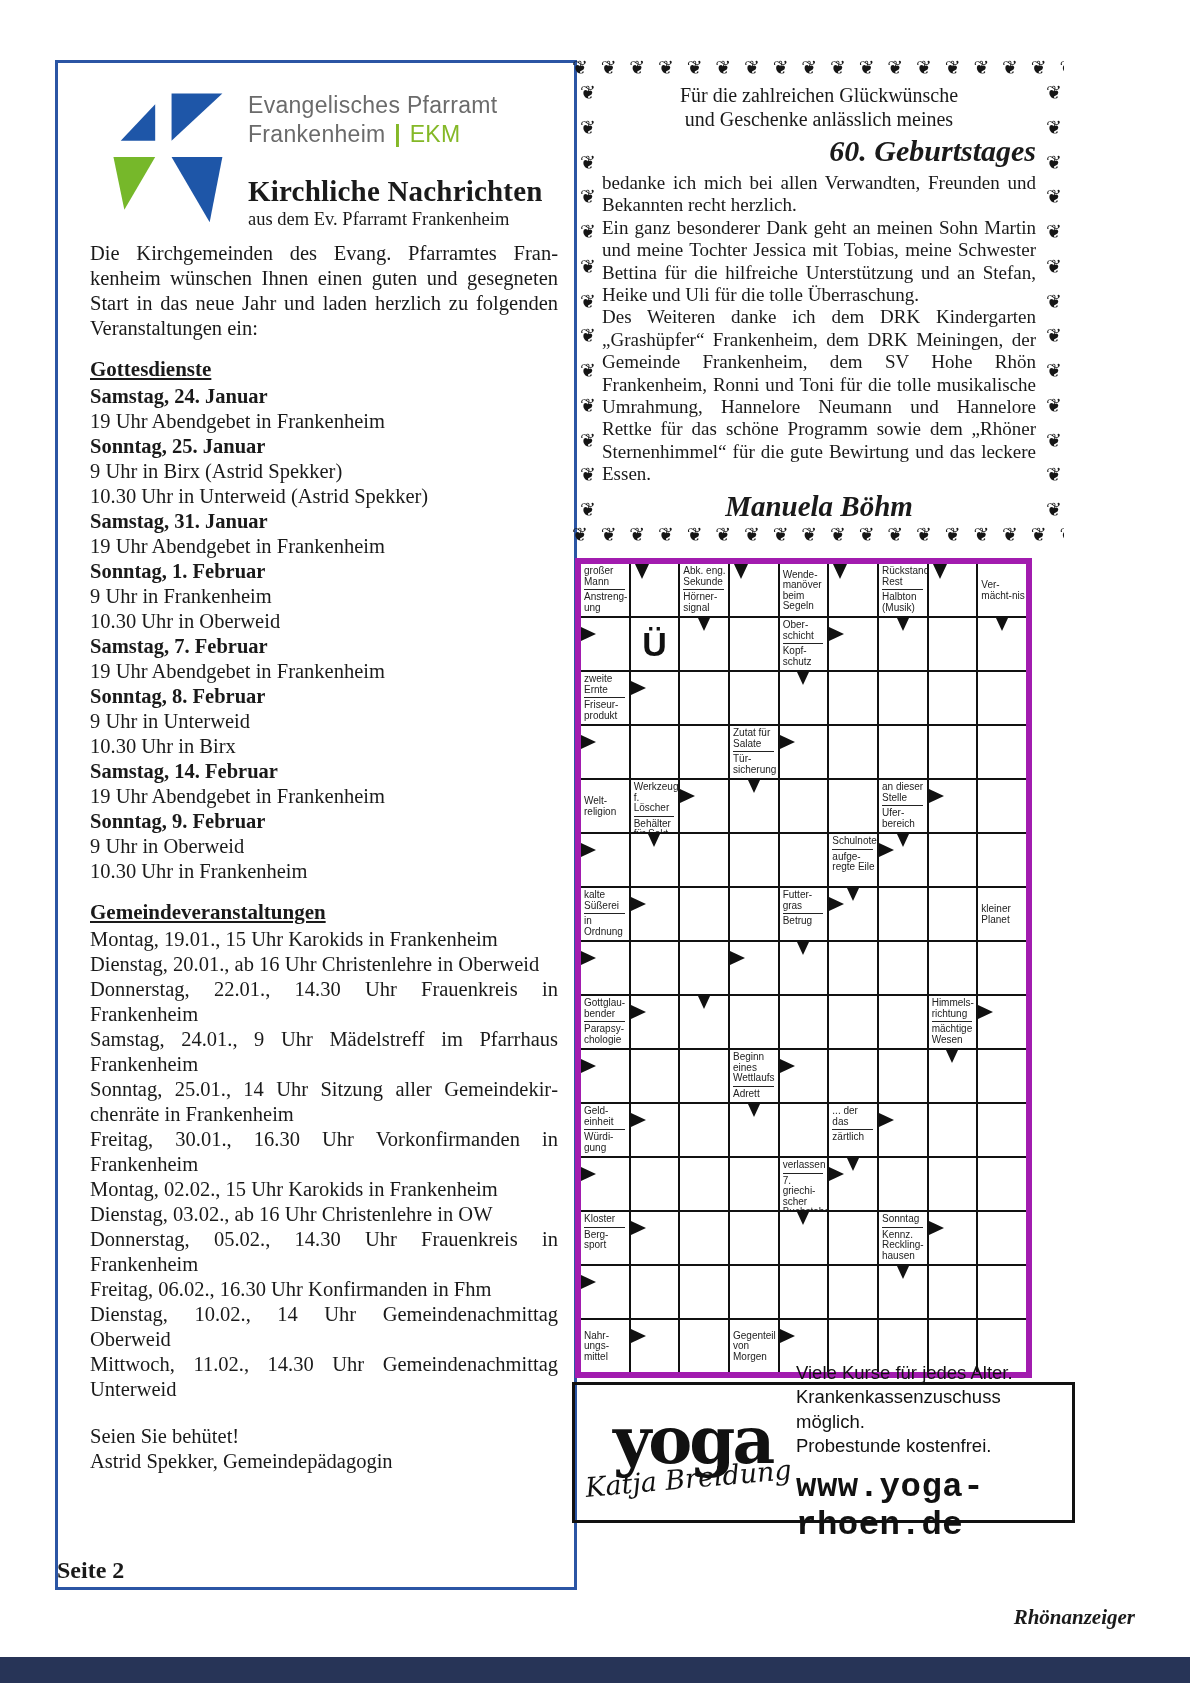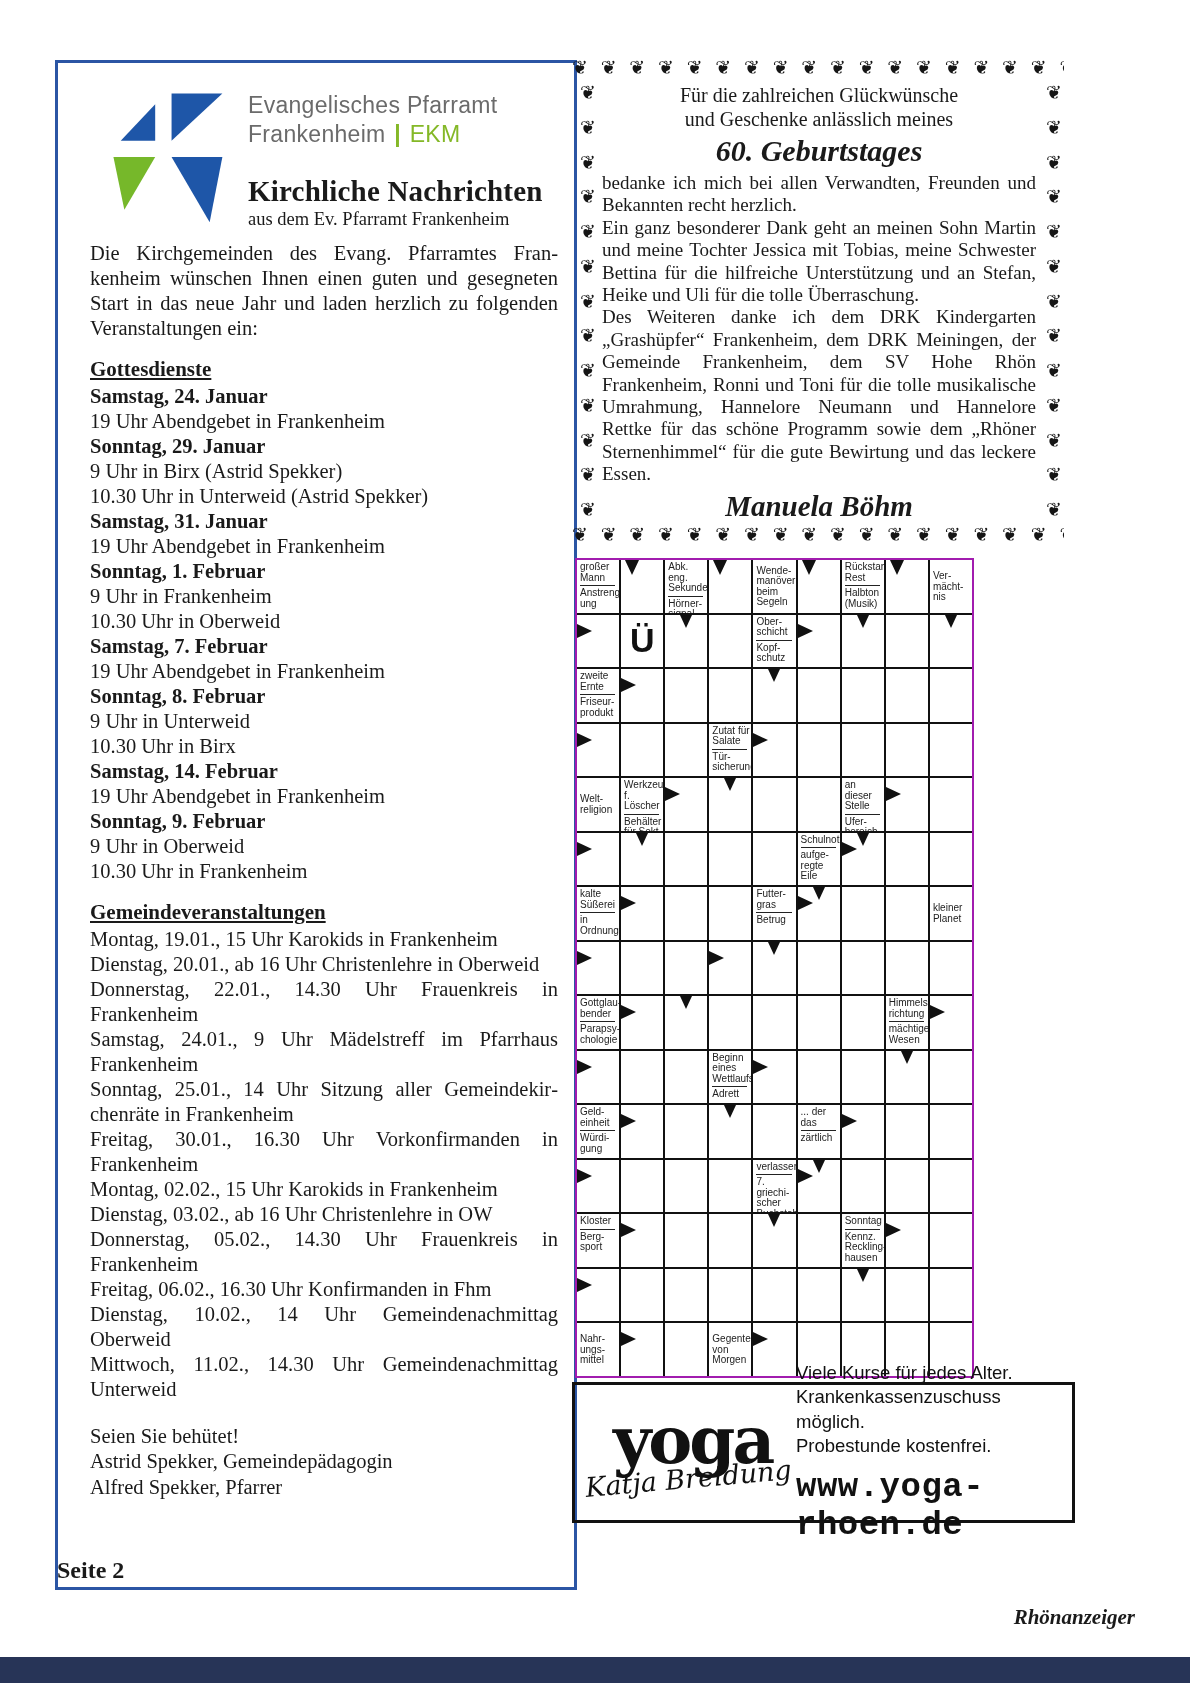--- a/index.html
+++ b/index.html
@@ -33,28 +33,28 @@
   
   .thanks-card{position:absolute;left:572px;top:55px;width:492px;height:494px;box-sizing:border-box;}
   .flourish-h{position:absolute;left:0;right:0;height:27px;overflow:hidden;white-space:nowrap;
     text-align:center;font-size:19px;letter-spacing:4px;color:#151515;line-height:25px;}
   .flourish-top{top:0;} .flourish-bottom{bottom:0;}
   .flourish-v{position:absolute;top:24px;bottom:24px;width:26px;overflow:hidden;
     writing-mode:vertical-rl;font-size:19px;letter-spacing:4px;color:#151515;text-align:center;}
   .flourish-left{left:0;} .flourish-right{right:0;}
   .card-content{position:absolute;left:30px;right:28px;top:28px;bottom:26px;overflow:hidden;}
   .card-center{text-align:center;font-size:20px;line-height:1.2;}
-  .card-occasion{text-align:center;font-size:30px;font-weight:bold;font-style:italic;margin:3px 0 4px 0;}
+  .card-occasion{text-align:right;font-size:30px;font-weight:bold;font-style:italic;margin:3px 0 4px 0;}
   .card-body{font-size:19px;line-height:1.18;text-align:justify;}
   .card-sign{text-align:center;font-size:29px;font-weight:bold;font-style:italic;margin-top:4px;}
 
   
   .crossword{position:absolute;left:575px;top:558px;}
   #xw-grid{display:grid;grid-template-columns:repeat(9,1fr);grid-template-rows:repeat(15,1fr);
-    gap:2px;background:#111;border:2px solid #a21caf;width:399px;height:820px;box-sizing:border-box;}
+    gap:2px;background:#111;border:6px solid #a21caf;width:457px;height:820px;box-sizing:border-box;}
   .xw-cell{background:#fff;position:relative;box-sizing:border-box;overflow:hidden;}
   .xw-clues{display:flex;flex-direction:column;justify-content:flex-start;height:100%;
     font-family:"Liberation Sans",sans-serif;font-size:10px;line-height:1.05;color:#222;
     padding:2px 1px 1px 3px;box-sizing:border-box;}
   .xw-clues.single{justify-content:center;}
   .xw-clue{flex:none;}
   .xw-div{flex:none;border-top:1.5px solid #222;margin:2px 3px 2px 0;}
   .xw-letter{display:flex;align-items:center;justify-content:center;height:100%;
     font-family:"Liberation Sans",sans-serif;font-size:34px;font-weight:bold;color:#111;}
   .m-down-flag{position:absolute;top:0;left:4px;width:0;height:0;
@@ -102,21 +102,21 @@
         </div>
         <h1 class="church-title">Kirchliche Nachrichten</h1>
         <div class="church-sub">aus dem Ev. Pfarramt Frankenheim</div>
       </div>
     </div>
     <p class="intro">Die Kirchgemeinden des Evang. Pfarramtes Fran­kenheim wünschen Ihnen einen guten und gesegne­ten Start in das neue Jahr und laden herzlich zu folgenden Veranstaltungen ein:</p>
     <h2 class="sec-head">Gottesdienste</h2>
     <div id="services">
         <div class="svc-date">Samstag, 24. Januar</div>
         <div class="svc-time">19 Uhr Abendgebet in Frankenheim</div>
-        <div class="svc-date">Sonntag, 29. Januar</div>
+        <div class="svc-date">Sonntag, 25. Januar</div>
         <div class="svc-time">9 Uhr in Birx (Astrid Spekker)</div>
         <div class="svc-time">10.30 Uhr in Unterweid (Astrid Spekker)</div>
         <div class="svc-date">Samstag, 31. Januar</div>
         <div class="svc-time">19 Uhr Abendgebet in Frankenheim</div>
         <div class="svc-date">Sonntag, 1. Februar</div>
         <div class="svc-time">9 Uhr in Frankenheim</div>
         <div class="svc-time">10.30 Uhr in Oberweid</div>
         <div class="svc-date">Samstag, 7. Februar</div>
         <div class="svc-time">19 Uhr Abendgebet in Frankenheim</div>
         <div class="svc-date">Sonntag, 8. Februar</div>
@@ -139,21 +139,20 @@
         <div class="evt">Montag, 02.02., 15 Uhr Karokids in Frankenheim</div>
         <div class="evt">Dienstag, 03.02., ab 16 Uhr Christenlehre in OW</div>
         <div class="evt">Donnerstag, 05.02., 14.30 Uhr Frauenkreis in Frankenheim</div>
         <div class="evt">Freitag, 06.02., 16.30 Uhr Konfirmanden in Fhm</div>
         <div class="evt">Dienstag, 10.02., 14 Uhr Gemeindenachmittag Oberweid</div>
         <div class="evt">Mittwoch, 11.02., 14.30 Uhr Gemeindenachmittag Unterweid</div>
       </div>
     <div class="closing" id="closing">
         <div>Seien Sie behütet!</div>
         <div>Astrid Spekker, Gemeindepädagogin</div>
-        <div>Alfred Spekker, Pfarrer</div>
       </div>
   </section>
 
   <section class="thanks-card">
     <div class="flourish-h flourish-top">❦ ❦ ❦ ❦ ❦ ❦ ❦ ❦ ❦ ❦ ❦ ❦ ❦ ❦ ❦ ❦ ❦ ❦ ❦ ❦ ❦ ❦ ❦ ❦ </div>
     <div class="flourish-v flourish-left">❦ ❦ ❦ ❦ ❦ ❦ ❦ ❦ ❦ ❦ ❦ ❦ ❦ ❦ </div>
     <div class="flourish-v flourish-right">❦ ❦ ❦ ❦ ❦ ❦ ❦ ❦ ❦ ❦ ❦ ❦ ❦ ❦ </div>
     <div class="flourish-h flourish-bottom">❦ ❦ ❦ ❦ ❦ ❦ ❦ ❦ ❦ ❦ ❦ ❦ ❦ ❦ ❦ ❦ ❦ ❦ ❦ ❦ ❦ ❦ ❦ ❦ </div>
     <div class="card-content">
       <div class="card-center">Für die zahlreichen Glückwünsche</div>

